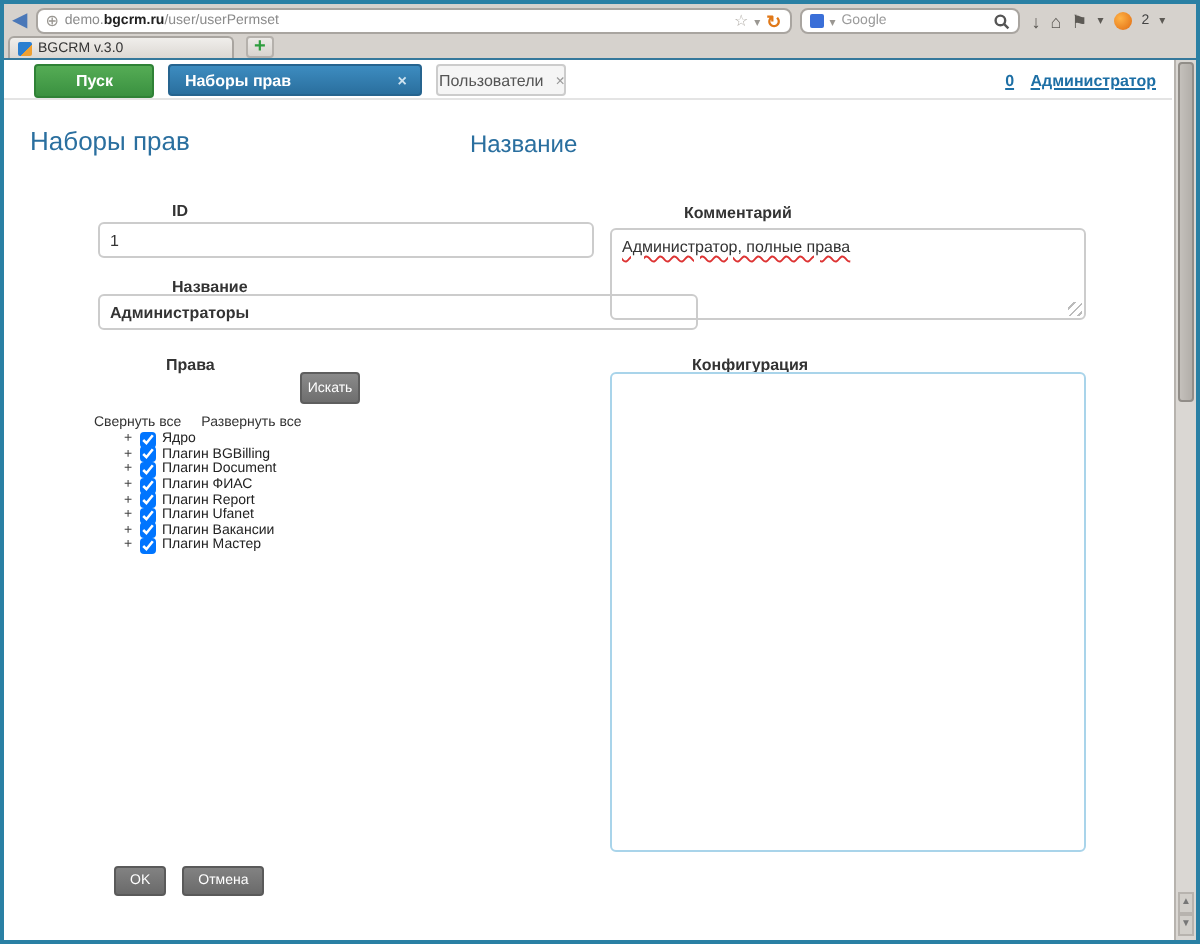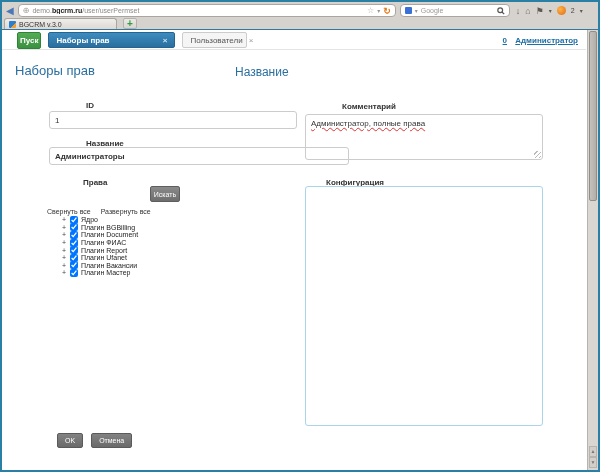--- a/index.html
+++ b/index.html
@@ -39,31 +39,31 @@
     border-radius:3px 3px 0 0; padding:0 4px; font-size:7px; color:#333;
   }
   .favicon { width:7px; height:7px; flex:none; background:linear-gradient(135deg,#2a7fd0 60%, #f0a030 60%); border-radius:1px; }
   .newtab { margin-left:6px; color:#2f9e3f; font-weight:bold; font-size:10px; line-height:9px;
     background:linear-gradient(#eceae7,#d8d4cf); border:1px solid #b5b1ac; border-radius:2px; padding:0 3px; }
   
   .page { position:absolute; top:27px; left:0; right:0; bottom:0; background:#fff; border-top:1px solid #35789b; }
   .app-tabbar { position:absolute; top:1px; left:0; right:12px; height:19px; border-bottom:1px solid #e4e4e4;
     display:flex; align-items:center; }
   .start-btn {
-    margin-left:15px; padding:3px 2px; font-size:8px; font-weight:bold; color:#fff;
+    margin-left:15px; padding:3px 20px; font-size:8px; font-weight:bold; color:#fff;
     background:linear-gradient(#55ac55,#3a9140); border:1px solid #2f8236; border-radius:2px;
   }
   .apptab {
     display:flex; align-items:center; justify-content:space-between; height:16px; padding:0 7px;
     font-size:8px; border-radius:2px; margin-left:7px;
   }
   .apptab.active { width:127px; color:#fff; font-weight:bold;
     background:linear-gradient(#3d8cc0,#2a6f9e); border:1px solid #26648f; }
   .apptab.active .close { color:#cfe3f0; }
-  .apptab.inactive { width:65px; color:#555; background:#f5f5f5; border:1px solid #ccc; }
+  .apptab.inactive { width:65px; color:#555; background:#f5f5f5; border:1px solid #ccc;justify-content:center; }
   .apptab.inactive .close { color:#999; }
   .close { font-size:8px; margin-left:6px; }
   .user-area { margin-left:auto; margin-right:8px; font-size:8px; font-weight:bold; color:#1d6fa5; }
   .user-area a { color:#1d6fa5; text-decoration:underline; margin-left:6px; cursor:pointer; }
   .page-title { position:absolute; top:33px; left:13px; font-size:13px; font-weight:normal; color:#2a6f9f; }
   .editor-title { position:absolute; top:35px; left:233px; font-size:12px; font-weight:normal; color:#2a6f9f; }
   .buffer-select { position:absolute; top:34px; left:413px; width:165px; height:17px;
     background:linear-gradient(#f8f8f8,#e2e2e2); border:1px solid #b5b5b5; border-radius:3px;
     display:flex; align-items:center; padding:0 6px; }
   .buffer-select .txt { flex:1; font-size:7.5px; font-weight:bold; color:#1d6fa5; }
@@ -225,21 +225,21 @@
           <span>Плагин Мастер</span>
         </div>
       </div>
 
     <div class="lbl" style="left:304px; top:72px;">Комментарий</div>
     <div class="comment-box">
       <span class="misspelled">Администратор, полные права</span>
       <span class="resize-grip"></span>
     </div>
 
-    <div class="lbl" style="left:288px; top:148px;">Конфигурация</div>
+    <div class="lbl" style="left:308px; top:148px;">Конфигурация</div>
     <textarea class="config-box" style=""></textarea>
 
     <div class="btn-row">
       <span class="gray-btn">OK</span>
       <span class="gray-btn">Отмена</span>
     </div>
 
     <div class="scrollbar">
       <div class="thumb"></div>
       <div class="scroll-arrows">

